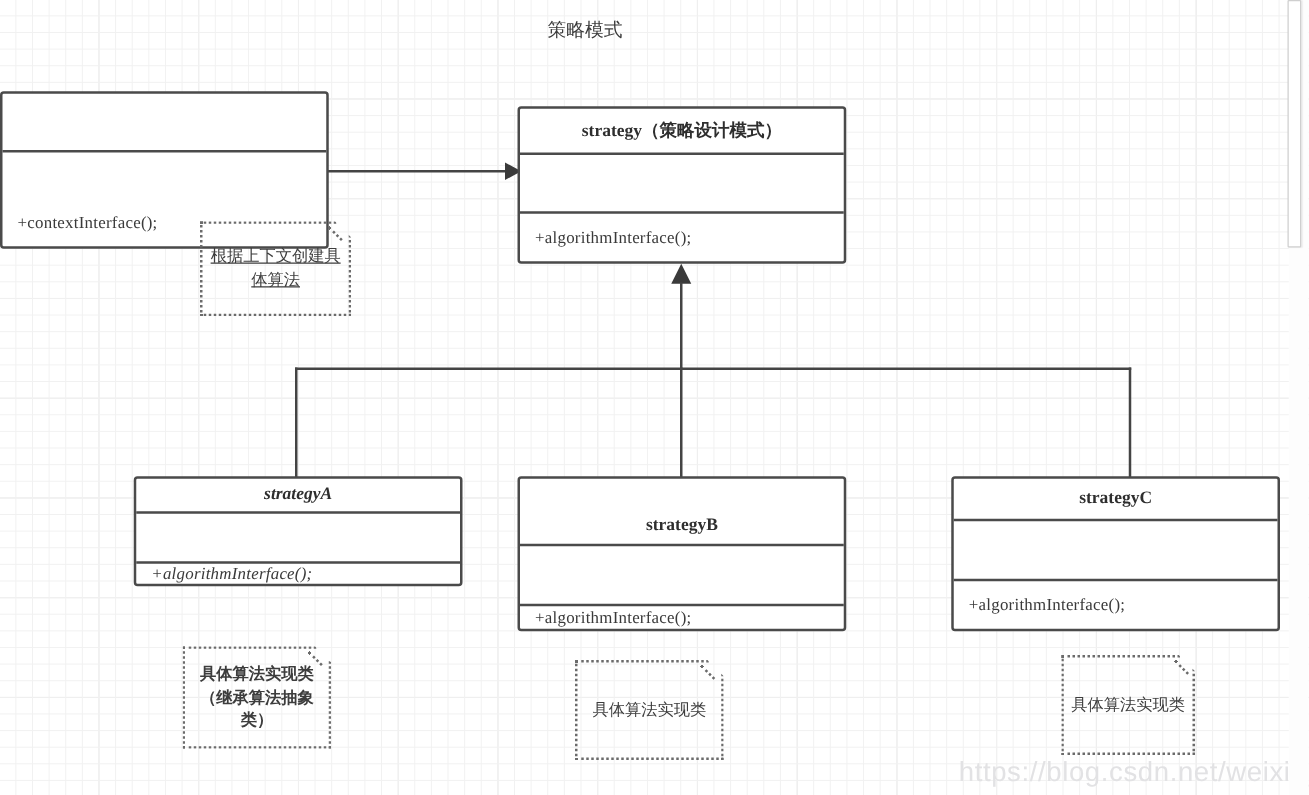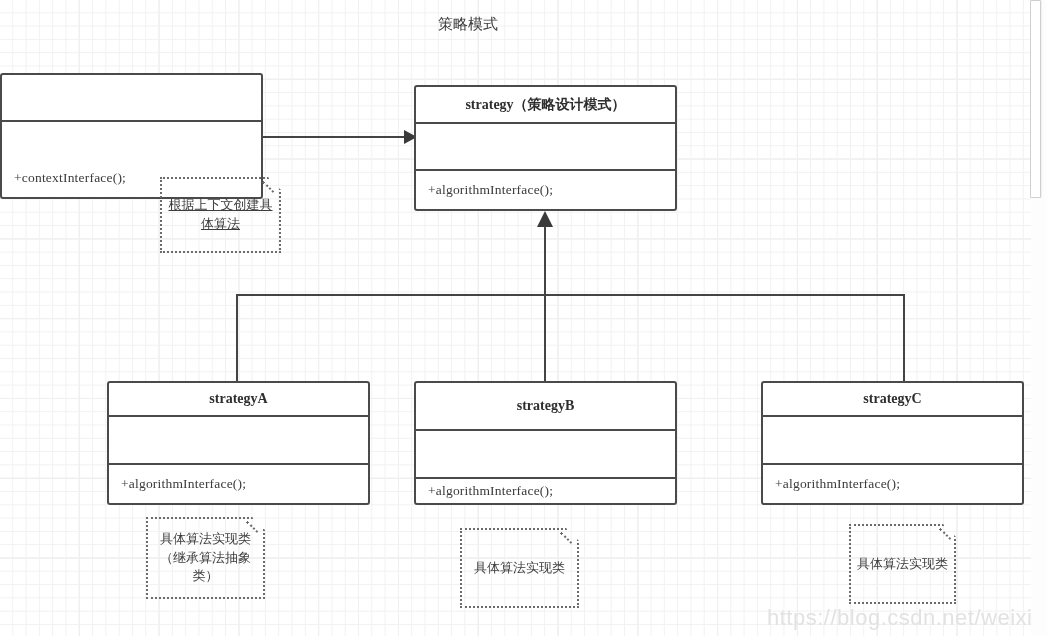--- a/index.html
+++ b/index.html
@@ -173,42 +173,42 @@
     <div class="uml-attrs" style="height:47px;"></div>
     <div class="uml-ops" style="flex:1;margin-top:36px;">+contextInterface();</div>
   </div>
 
   <div class="uml-class" style="left:414px; top:85px; width:263px; height:126px;justify-content:flex-end;">
     <div class="uml-name" style="height:37px;">strategy（策略设计模式）</div>
     <div class="uml-attrs" style="height:47px;"></div>
     <div class="uml-ops" style="flex:1;">+algorithmInterface();</div>
   </div>
 
-  <div class="uml-class" style="left:107px; top:381px; width:263px; height:124px;">
+  <div class="uml-class" style="left:107px; top:381px; width:263px; height:88px;font-style:italic;">
     <div class="uml-name" style="height:34px;">strategyA</div>
     <div class="uml-attrs" style="height:48px;"></div>
     <div class="uml-ops" style="flex:1;">+algorithmInterface();</div>
   </div>
 
   <div class="uml-class" style="left:414px; top:381px; width:263px; height:124px;">
-    <div class="uml-name" style="height:48px;">strategyB</div>
+    <div class="uml-name" style="height:30px;margin-top:24px;">strategyB</div>
     <div class="uml-attrs" style="height:48px;"></div>
     <div class="uml-ops" style="flex:1;">+algorithmInterface();</div>
   </div>
 
   <div class="uml-class" style="left:761px; top:381px; width:263px; height:124px;">
     <div class="uml-name" style="height:34px;">strategyC</div>
     <div class="uml-attrs" style="height:48px;"></div>
     <div class="uml-ops" style="flex:1;">+algorithmInterface();</div>
   </div>
 
   <div class="uml-note" style="left:160px; top:177px; width:121px; height:76px;text-decoration:underline;">根据上下文创建具体算法</div>
   <div class="note-fold" style="left:266px; top:173px;"></div>
 
-  <div class="uml-note" style="left:146px; top:517px; width:119px; height:82px;">具体算法实现类（继承算法抽象类）</div>
+  <div class="uml-note" style="left:146px; top:517px; width:119px; height:82px;font-weight:bold;">具体算法实现类（继承算法抽象类）</div>
   <div class="note-fold" style="left:250px; top:513px;"></div>
 
   <div class="uml-note" style="left:460px; top:528px; width:119px; height:80px;">具体算法实现类</div>
   <div class="note-fold" style="left:564px; top:524px;"></div>
 
   <div class="uml-note" style="left:849px; top:524px; width:107px; height:80px;">具体算法实现类</div>
   <div class="note-fold" style="left:943px; top:520px;"></div>
 
   <div class="watermark" style="left:767px; top:605px;">https://blog.csdn.net/weixin_44991304</div>
 

